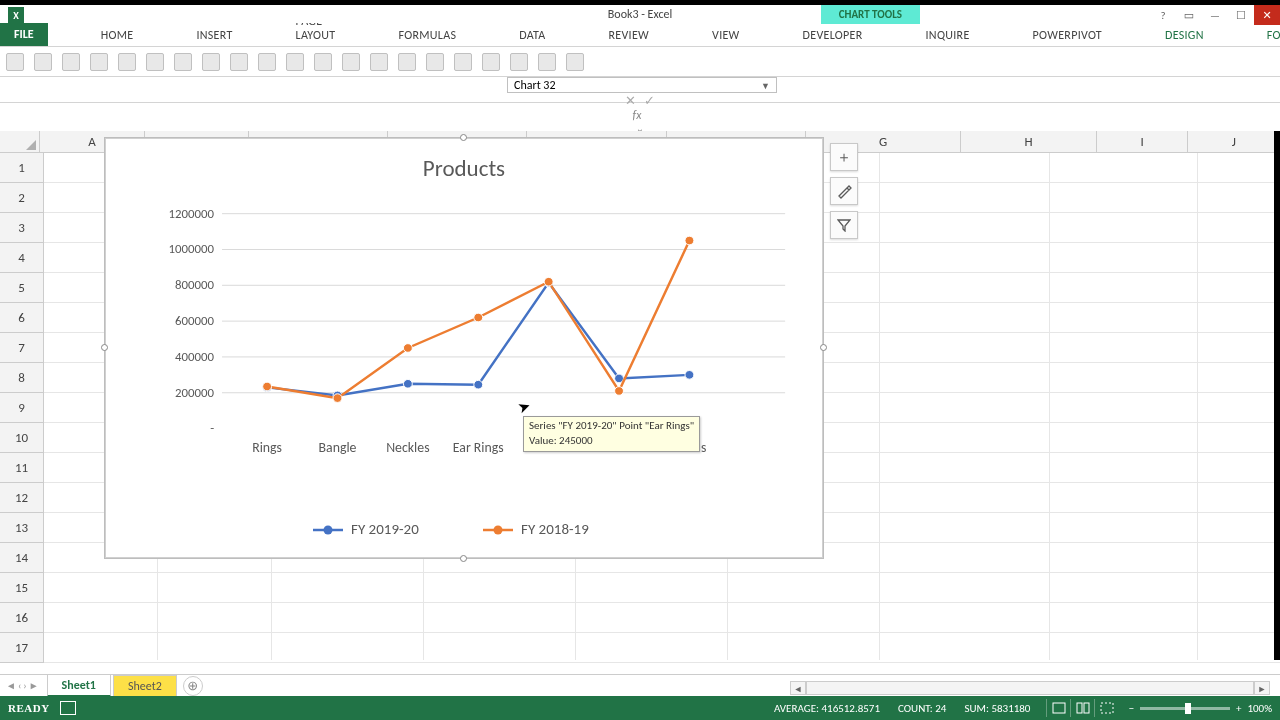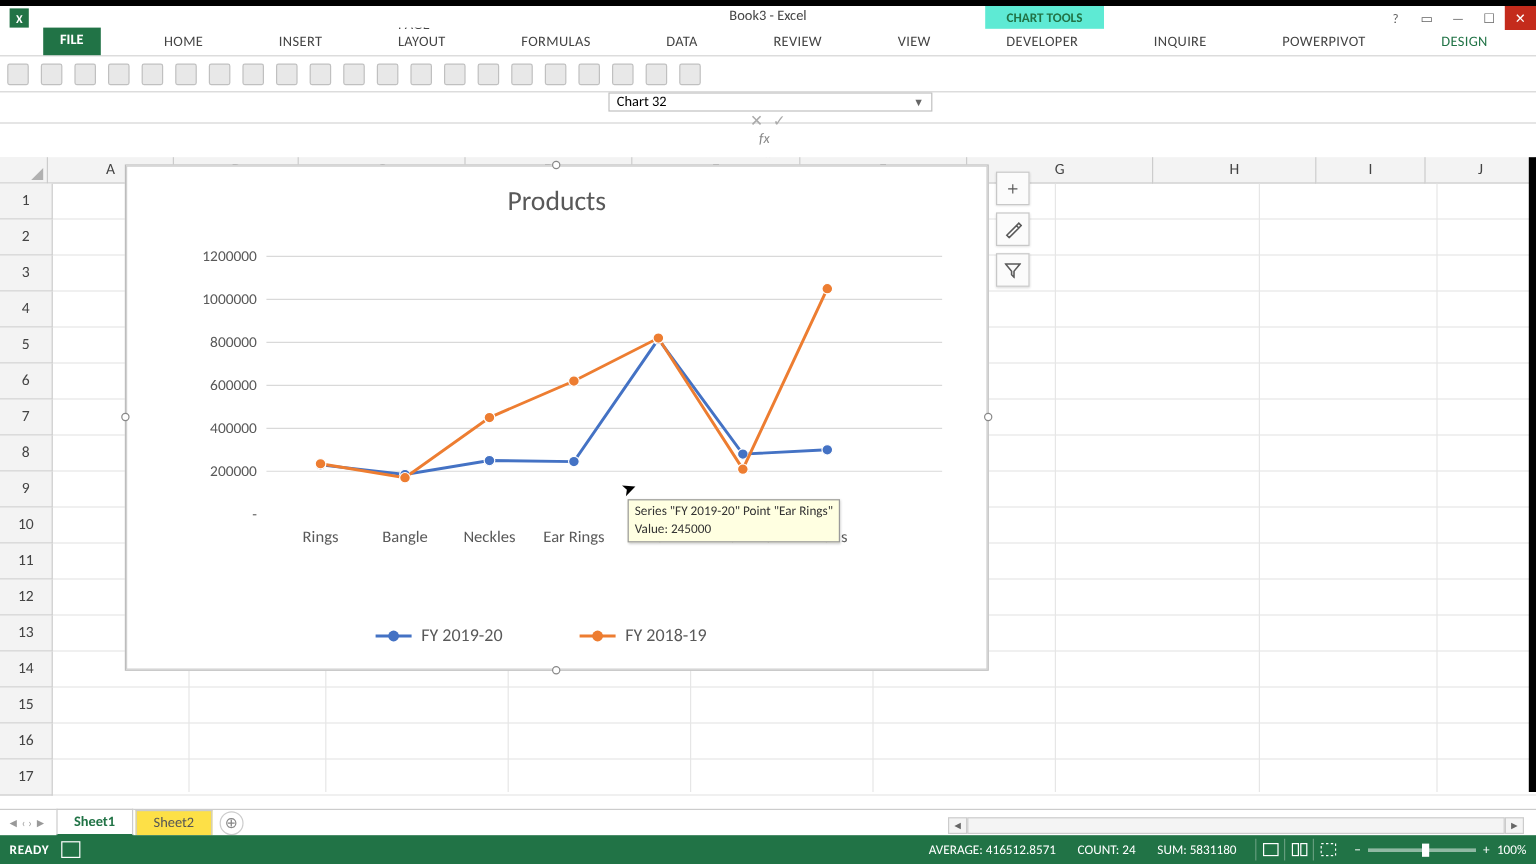--- a/index.html
+++ b/index.html
@@ -8,21 +8,21 @@
 
 .titlebar { height:23px; background:#fff; display:flex; align-items:center; justify-content:center; position:relative; border-top:5px solid #000; }
 .excel-icon { position:absolute; left:8px; top:2px; width:16px; height:16px; background:#217346; color:#fff; font-size:10px; font-weight:bold; display:flex; align-items:center; justify-content:center; }
 .titlebar .title { font-size:12px; color:#444; }
 .chart-tools-tab { position:absolute; right:360px; top:0; background:#5eead4; color:#217346; font-size:11px; padding:3px 18px; font-weight:600; }
 .winbtns { position:absolute; right:0; top:0; display:flex; }
 .winbtns span { width:26px; height:20px; display:flex; align-items:center; justify-content:center; font-size:11px; color:#666; }
 .winbtns .close { background:#c42b1c; color:#fff; }
 
 
-.ribbon-tabs { height:24px; background:#fff; display:flex; align-items:flex-end; border-bottom:1px solid #d4d4d4; font-size:12px;padding-left:36px; }
+.ribbon-tabs { height:24px; background:#fff; display:flex; align-items:flex-end; border-bottom:1px solid #d4d4d4; font-size:12px; }
 .ribbon-tabs .file { background:#217346; color:#fff; padding:5px 14px; font-weight:600; }
 .ribbon-tabs .tab { padding:4px 10px; color:#444; text-transform:uppercase; letter-spacing:.3px;margin-left:43px; }
 .ribbon-tabs .tab.ctx { color:#217346; }
 .signin { margin-left:auto; padding:4px 14px; color:#444; text-decoration:underline; }
 
 
 .qat { height:30px; border-bottom:1px solid #d4d4d4; display:flex; align-items:center; padding:0 6px; gap:10px; }
 .qat .ico { width:18px; height:18px; background:#e8e8e8; border:1px solid #c0c0c0; border-radius:2px; }
 
 
@@ -72,21 +72,21 @@
 .stab { padding:3px 14px; border:1px solid #ccc; border-bottom:none; background:#fff; margin-left:2px; color:#217346; }
 .stab.active { border-bottom:2px solid #217346; font-weight:600; background:#fff; }
 .stab.inactive { background:#fde047; color:#555; }
 .addsheet { width:20px; height:20px; border:1px solid #ccc; border-radius:50%; display:flex; align-items:center; justify-content:center; margin-left:6px; color:#888; font-size:13px; }
 .hscroll { position:absolute; right:10px; bottom:24px; width:480px; height:16px; display:flex; align-items:center; }
 .hscroll .track { flex:1; height:14px; border:1px solid #ccc; background:#f4f4f4; position:relative; }
 .hscroll .arrow { width:16px; height:14px; border:1px solid #ccc; background:#f4f4f4; display:flex; align-items:center; justify-content:center; font-size:9px; color:#666; }
 
 
 .statusbar { position:absolute; bottom:0; left:0; right:0; height:24px; background:#217346; color:#fff; display:flex; align-items:center; font-size:11px; padding:0 8px; }
-.statusbar .ready { font-weight:600; letter-spacing:.5px; }
+.statusbar .ready { font-weight:600; letter-spacing:.5px;font-family:Liberation Serif, serif; }
 .statusbar .macro { width:16px; height:14px; border:1px solid #fff; margin-left:10px; position:relative; }
 .statusbar .stats { margin-left:auto; display:flex; gap:18px; }
 .statusbar .viewbtns { display:flex; gap:0; margin-left:16px; }
 .statusbar .vbtn { width:24px; height:18px; border-left:1px solid rgba(255,255,255,.3); display:flex; align-items:center; justify-content:center; }
 .statusbar .zoom { display:flex; align-items:center; gap:6px; margin-left:10px; }
 .statusbar .zslider { width:90px; height:3px; background:rgba(255,255,255,.5); position:relative; }
 .statusbar .zslider .thumb { position:absolute; left:45px; top:-4px; width:6px; height:11px; background:#fff; }
 
 
 .rblack { position:absolute; right:0; top:131px; width:6px; bottom:60px; background:#000; }

